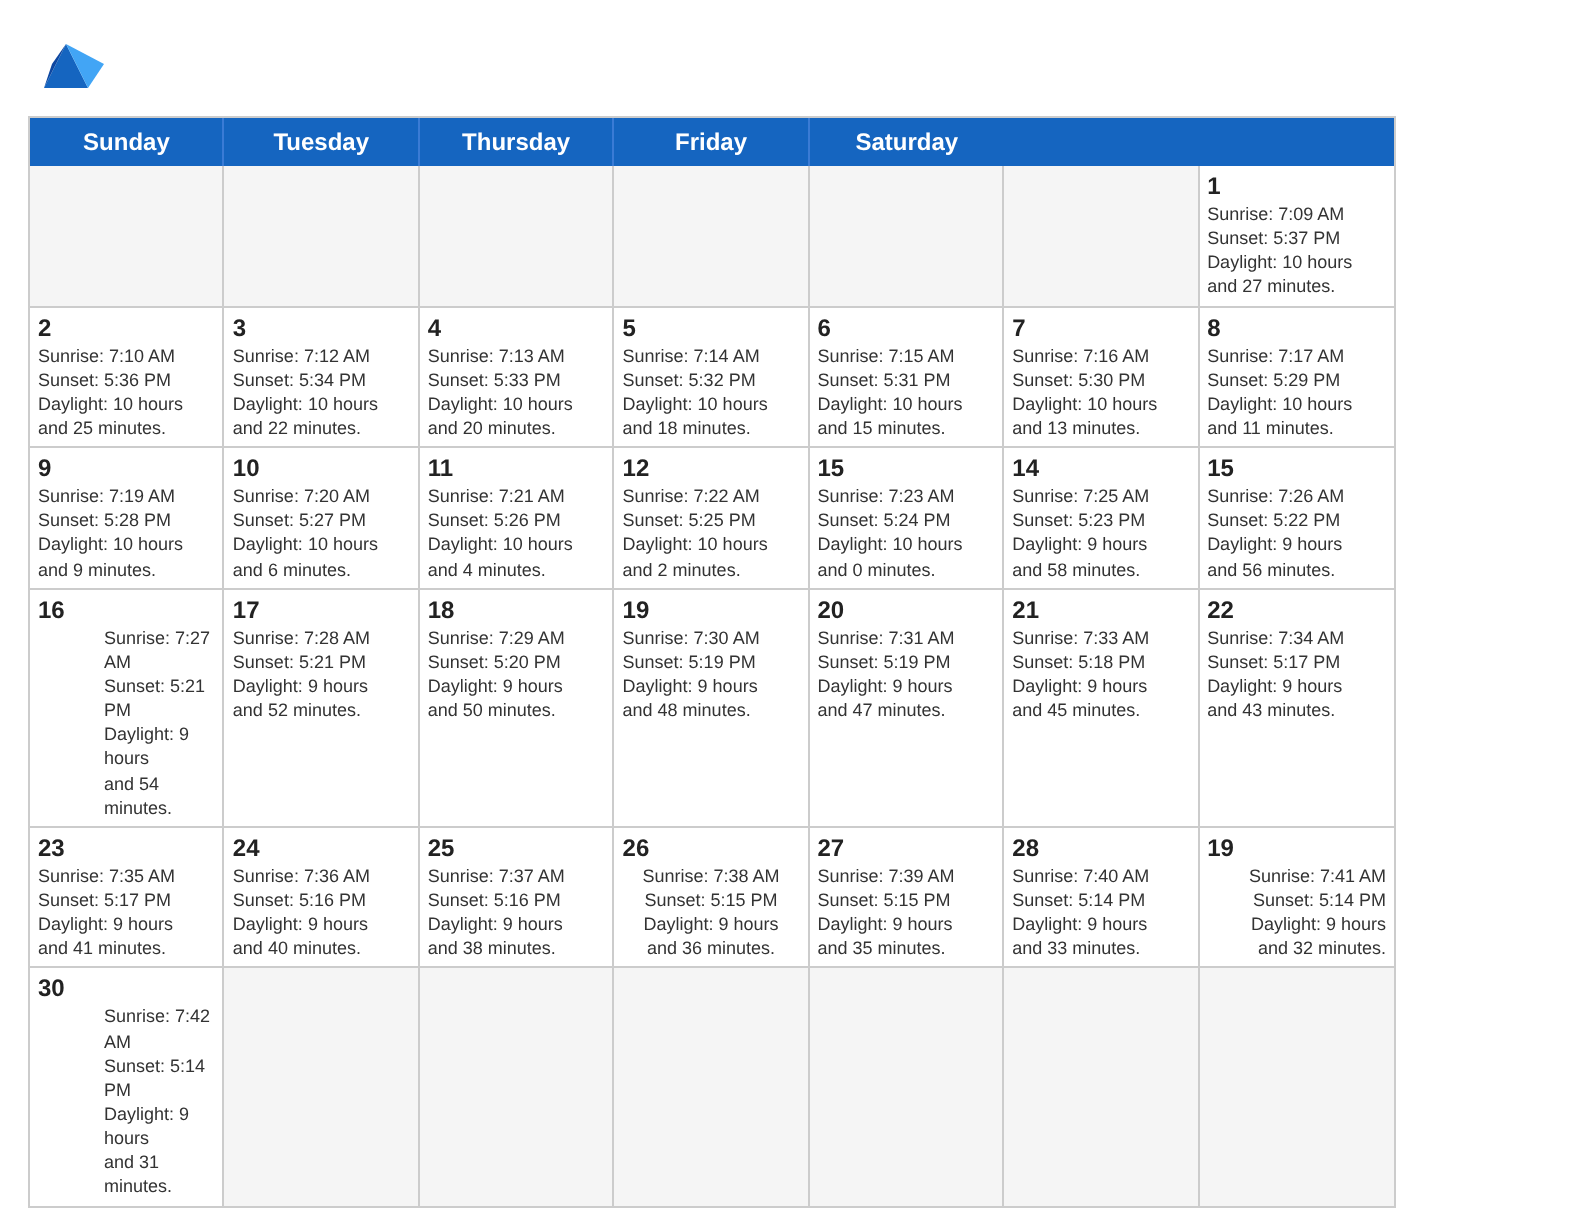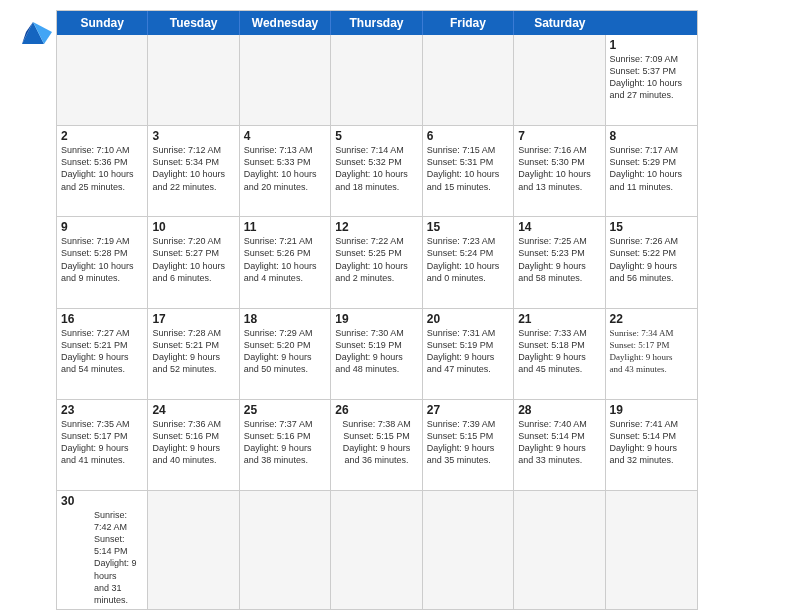--- a/index.html
+++ b/index.html
@@ -7,23 +7,23 @@
       font-family: Arial, sans-serif;
       background: #fff;
       width: 792px;
       height: 612px;
       overflow: hidden;
     }
     .page {
       width: 712px;
       height: 612px;
       background: #fff;
-      padding: 10px 14px 2px 14px;
-      display: flex;
-      flex-direction: row;
+      padding: 10px 14px 20px 14px;
+      display: flex;
+      flex-direction: column;
     }
     .header {
       display: flex;
       justify-content: space-between;
       align-items: flex-start;
       margin-bottom: 6px;
     }
     .logo {
       display: flex;
       align-items: center;
@@ -131,21 +131,20 @@
     <div class="title-block">
       <div class="month-title"></div>
       <div class="subtitle"></div>
     </div>
   </div>
 
   <div class="calendar">
     <div class="cal-header-row">
     <div class="cal-header-cell">Sunday</div>
         <div class="cal-header-cell">Tuesday</div>
-        <div class="cal-header-cell">Wednesday</div>
         <div class="cal-header-cell">Thursday</div>
         <div class="cal-header-cell">Friday</div>
         <div class="cal-header-cell">Saturday</div>
       </div>
     <div class="cal-body">
     <div class="cal-row">
           <div class="cal-cell empty"></div>
           <div class="cal-cell empty"></div>
           <div class="cal-cell empty"></div>
           <div class="cal-cell empty"></div>
@@ -257,21 +256,21 @@
             <span class="day-num">15</span>
             <div class="day-info" style="white-space: pre-line;">Sunrise: 7:26 AM
 Sunset: 5:22 PM
 Daylight: 9 hours
 and 56 minutes.</div>
           </div>
         </div>
         <div class="cal-row">
           <div class="cal-cell">
             <span class="day-num">16</span>
-            <div class="day-info" style="white-space: pre-line;">Sunrise: 7:27 AM
+            <div class="day-info" style="white-space: pre-line; margin-left: 33px;">Sunrise: 7:27 AM
 Sunset: 5:21 PM
 Daylight: 9 hours
 and 54 minutes.</div>
           </div>
           <div class="cal-cell">
             <span class="day-num">17</span>
             <div class="day-info" style="white-space: pre-line;">Sunrise: 7:28 AM
 Sunset: 5:21 PM
 Daylight: 9 hours
 and 52 minutes.</div>
@@ -299,21 +298,21 @@
           </div>
           <div class="cal-cell">
             <span class="day-num">21</span>
             <div class="day-info" style="white-space: pre-line;">Sunrise: 7:33 AM
 Sunset: 5:18 PM
 Daylight: 9 hours
 and 45 minutes.</div>
           </div>
           <div class="cal-cell">
             <span class="day-num">22</span>
-            <div class="day-info" style="white-space: pre-line; font-family: Liberation Serif, serif;">Sunrise: 7:34 AM
+            <div class="day-info" style="white-space: pre-line;">Sunrise: 7:34 AM
 Sunset: 5:17 PM
 Daylight: 9 hours
 and 43 minutes.</div>
           </div>
         </div>
         <div class="cal-row">
           <div class="cal-cell">
             <span class="day-num">23</span>
             <div class="day-info" style="white-space: pre-line;">Sunrise: 7:35 AM
 Sunset: 5:17 PM
@@ -350,21 +349,21 @@
           </div>
           <div class="cal-cell">
             <span class="day-num">28</span>
             <div class="day-info" style="white-space: pre-line;">Sunrise: 7:40 AM
 Sunset: 5:14 PM
 Daylight: 9 hours
 and 33 minutes.</div>
           </div>
           <div class="cal-cell">
             <span class="day-num">19</span>
-            <div class="day-info" style="white-space: pre-line;">Sunrise: 7:41 AM
+            <div class="day-info" style="white-space: pre-line; text-align: right;">Sunrise: 7:41 AM
 Sunset: 5:14 PM
 Daylight: 9 hours
 and 32 minutes.</div>
           </div>
         </div>
         <div class="cal-row">
           <div class="cal-cell">
             <span class="day-num">30</span>
             <div class="day-info" style="white-space: pre-line; margin-left: 33px;">Sunrise: 7:42 AM
 Sunset: 5:14 PM

